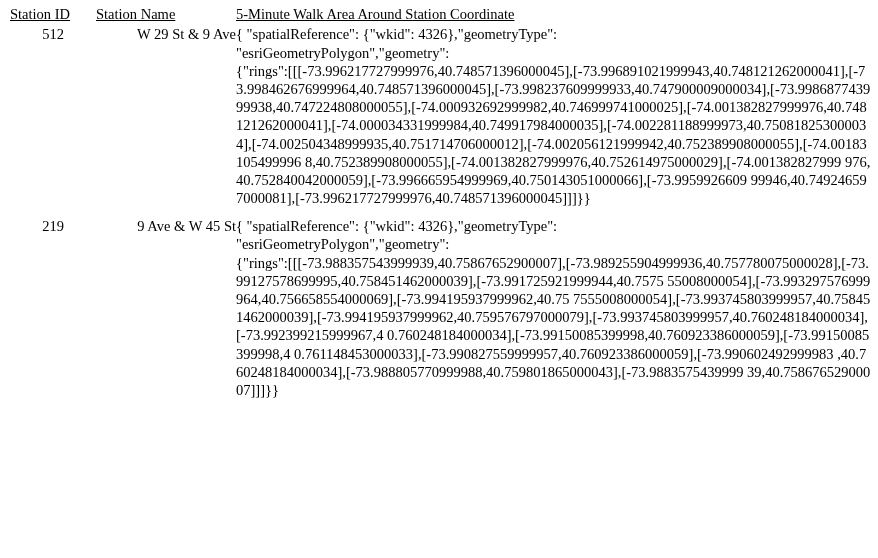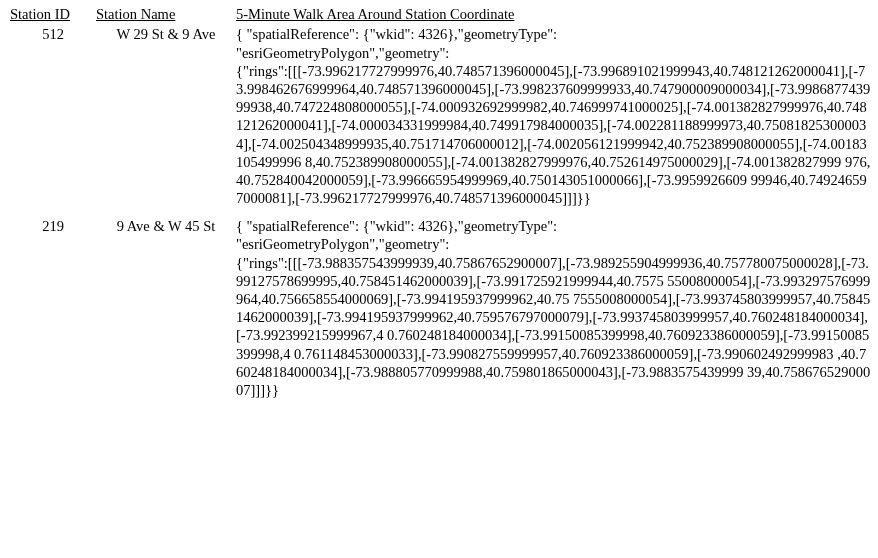--- a/index.html
+++ b/index.html
@@ -58,21 +58,21 @@
     line-height: 1.255;
     padding: 0;
   }
   td.cell-id {
     text-align: center;
     padding-right: 10px;
     padding-top: 4px;
     white-space: nowrap;
   }
   td.cell-name {
-    text-align: center;
+    text-align: right;
     padding-top: 4px;
     padding-left: 2px;
     white-space: nowrap;
   }
   td.cell-geo {
     text-align: left;
     padding-top: 4px;
     padding-left: 2px;
     padding-right: 2px;
     word-break: break-all;

